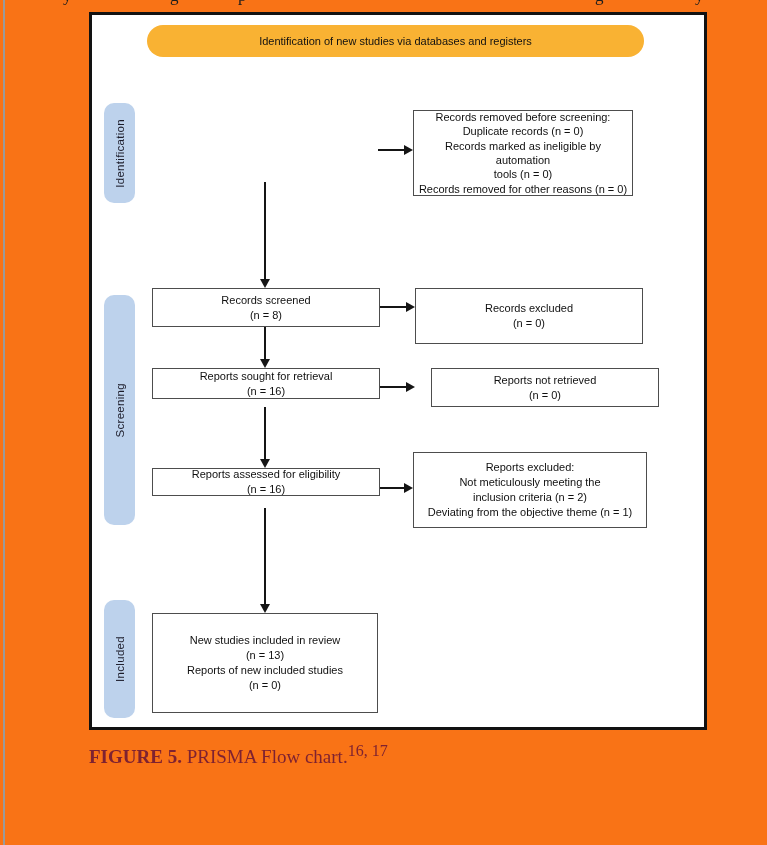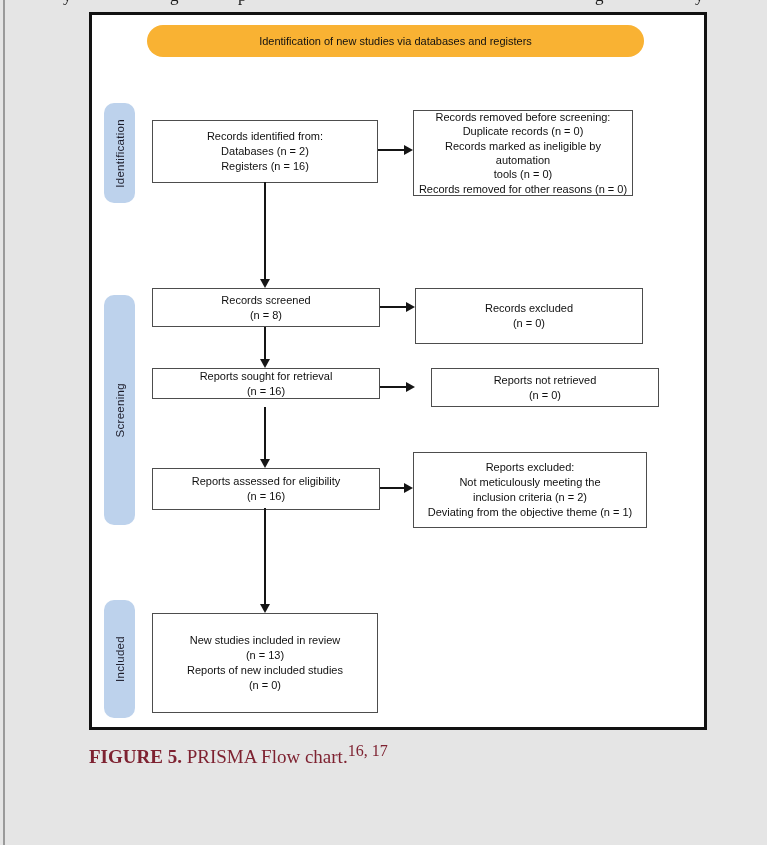--- a/index.html
+++ b/index.html
@@ -1,17 +1,17 @@
 <!DOCTYPE html>
 <html><head>
 <meta charset="utf-8">
 <style>
   html,body { margin:0; padding:0; background:#ffffff; }
   .page {
-    position:relative; width:767px; height:845px; background:#e5e5e5;
+    position:relative; width:767px; height:845px; background:#f97316;
     font-family:"Liberation Sans", sans-serif; overflow:hidden;
   }
   .page-margin-line {
     position:absolute; left:3px; top:0; width:2px; height:845px; background:#9a9a9a;
   }
   
   .top-frags {
     position:absolute; left:0; top:0; width:767px; height:9px; overflow:hidden;
     font-family:"Liberation Serif", serif; font-size:17px; color:#1d1d1d;
   }
@@ -43,21 +43,21 @@
     position:absolute; background:#ffffff; border:1.5px solid #4d4d4d; box-sizing:border-box;
     display:flex; align-items:center; justify-content:center; text-align:center;
     font-size:11px; line-height:1.35; color:#101010; white-space:pre-line; padding:2px 4px;
   }
   .b1l { left:152px; top:120px; width:226px; height:63px; }
   .b1r { left:413px; top:110px; width:220px; height:86px; line-height:1.3; }
   .b2l { left:152px; top:288px; width:228px; height:39px; }
   .b2r { left:415px; top:288px; width:228px; height:56px; }
   .b3l { left:152px; top:368px; width:228px; height:31px; }
   .b3r { left:415px; top:368px; width:228px; height:39px;margin-left:16px; }
-  .b4l { left:152px; top:468px; width:228px; height:42px; }
+  .b4l { left:152px; top:468px; width:228px; height:28px; }
   .b4r { left:413px; top:452px; width:234px; height:76px; }
   .b5  { left:152px; top:613px; width:226px; height:100px; }
 
   .vline { position:absolute; left:264px; width:2px; background:#151515; }
   .v1 { top:182px; height:97px; }
   .v2 { top:327px; height:32px; }
   .v3 { top:407px; height:52px; }
   .v4 { top:508px; height:96px; }
   .arrow-down {
     position:absolute; left:259.5px; width:0; height:0;
@@ -108,23 +108,20 @@
   <div class="stage stage-identification">
     <span>Identification</span>
   </div>
   <div class="stage stage-screening">
     <span>Screening</span>
   </div>
   <div class="stage stage-included">
     <span>Included</span>
   </div>
 
-  <div class="fbox b1l">Records identified from:
-Databases (n = 2)
-Registers (n = 16)</div>
   <div class="fbox b1r">Records removed before screening:
 Duplicate records (n = 0)
 Records marked as ineligible by automation
 tools (n = 0)
 Records removed for other reasons (n = 0)</div>
   <div class="fbox b2l">Records screened
 (n = 8)</div>
   <div class="fbox b2r">Records excluded
 (n = 0)</div>
   <div class="fbox b3l">Reports sought for retrieval

